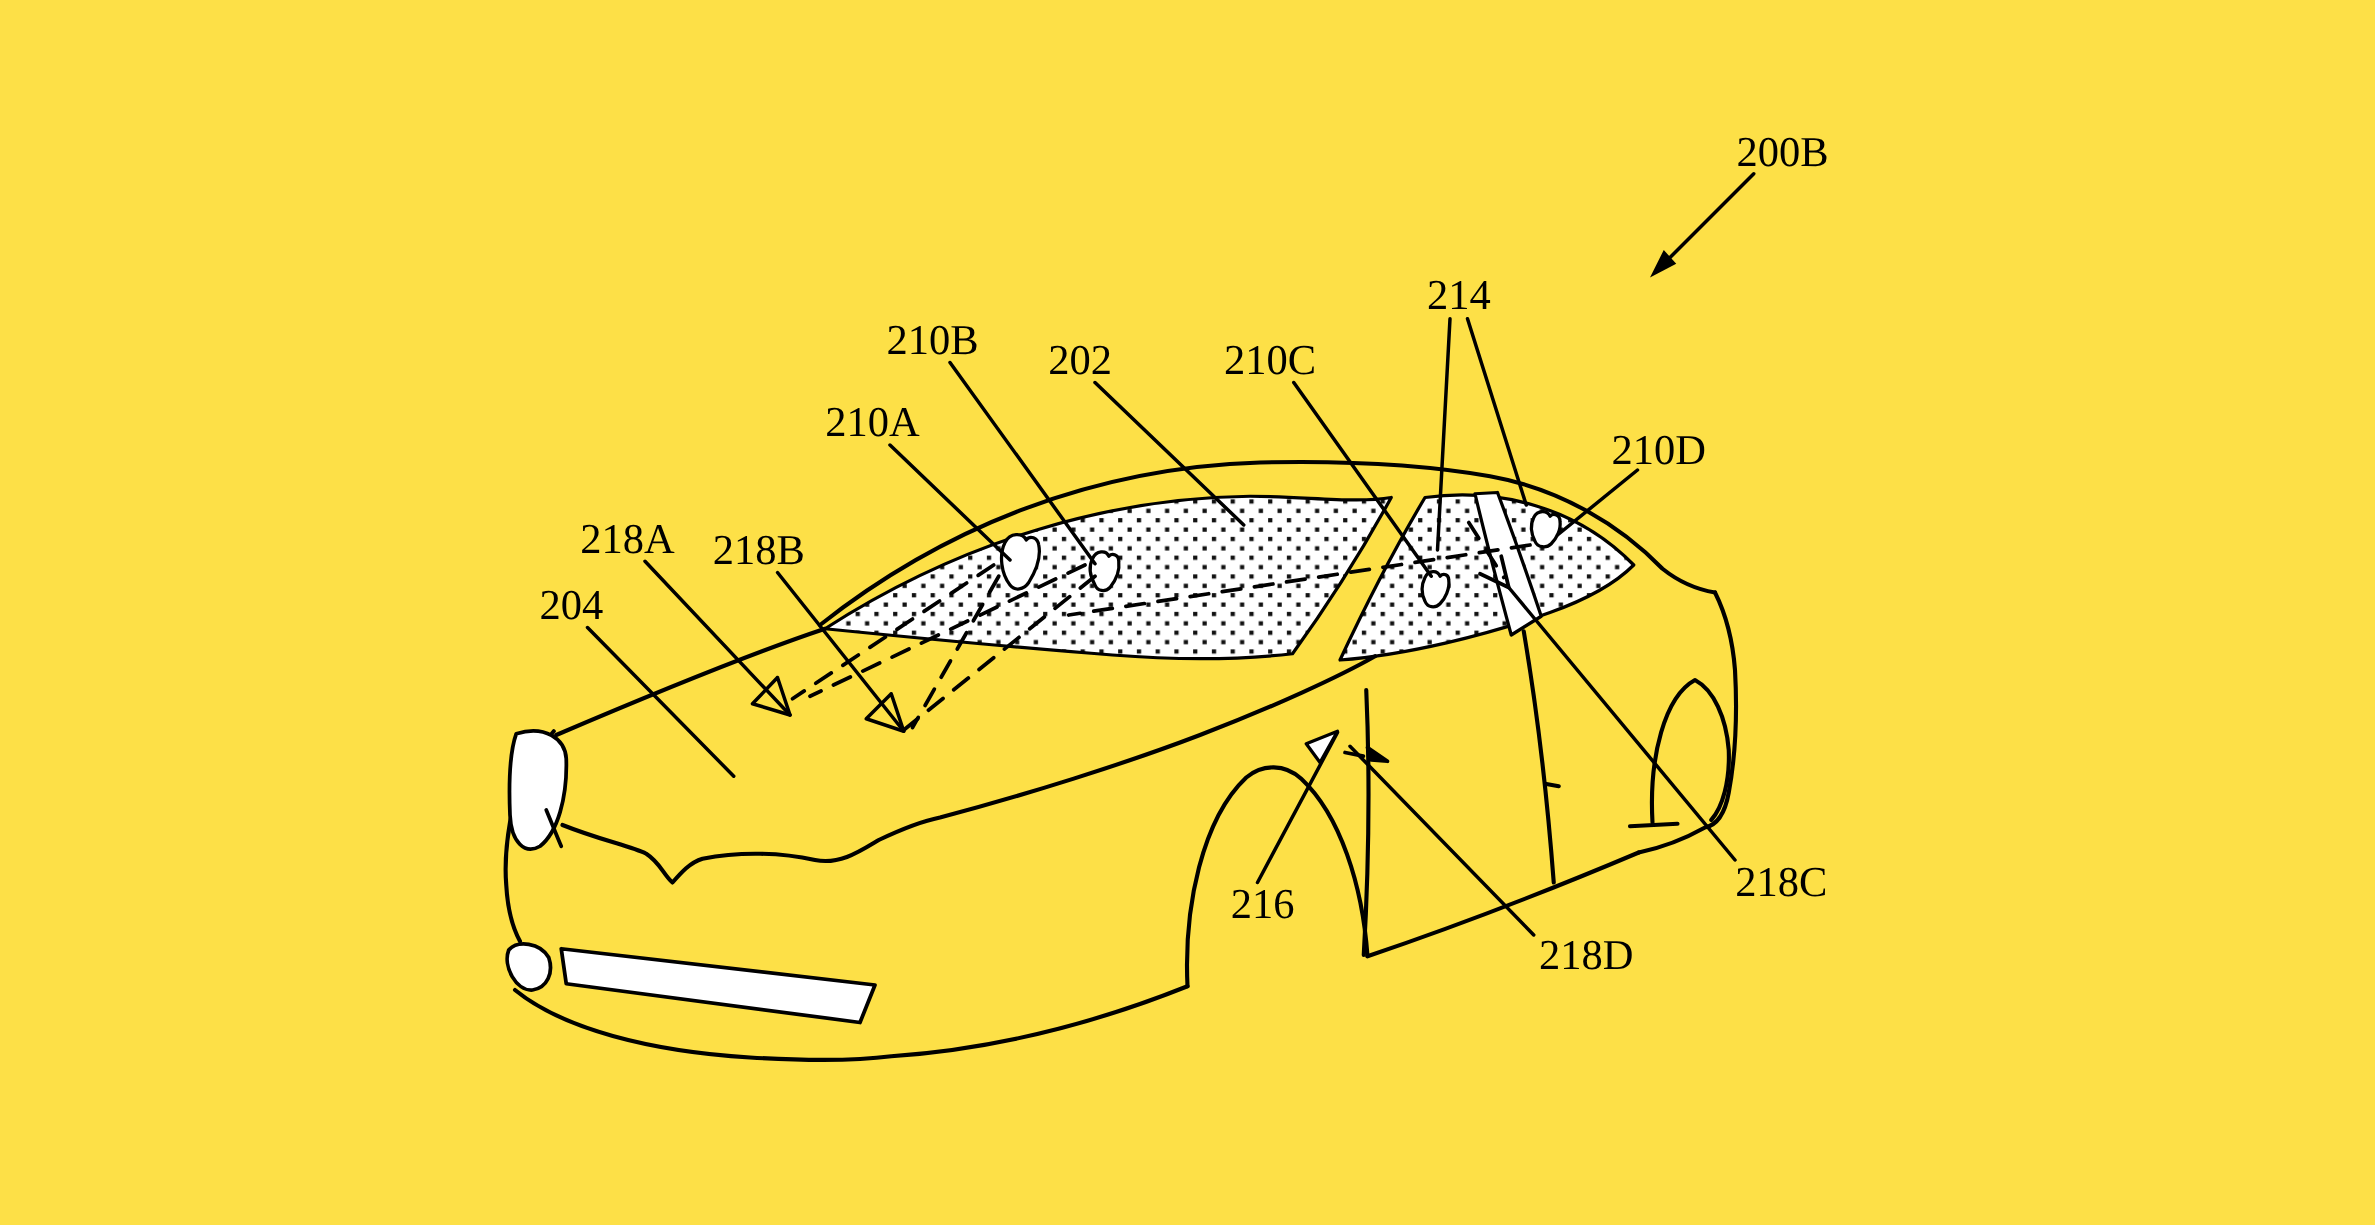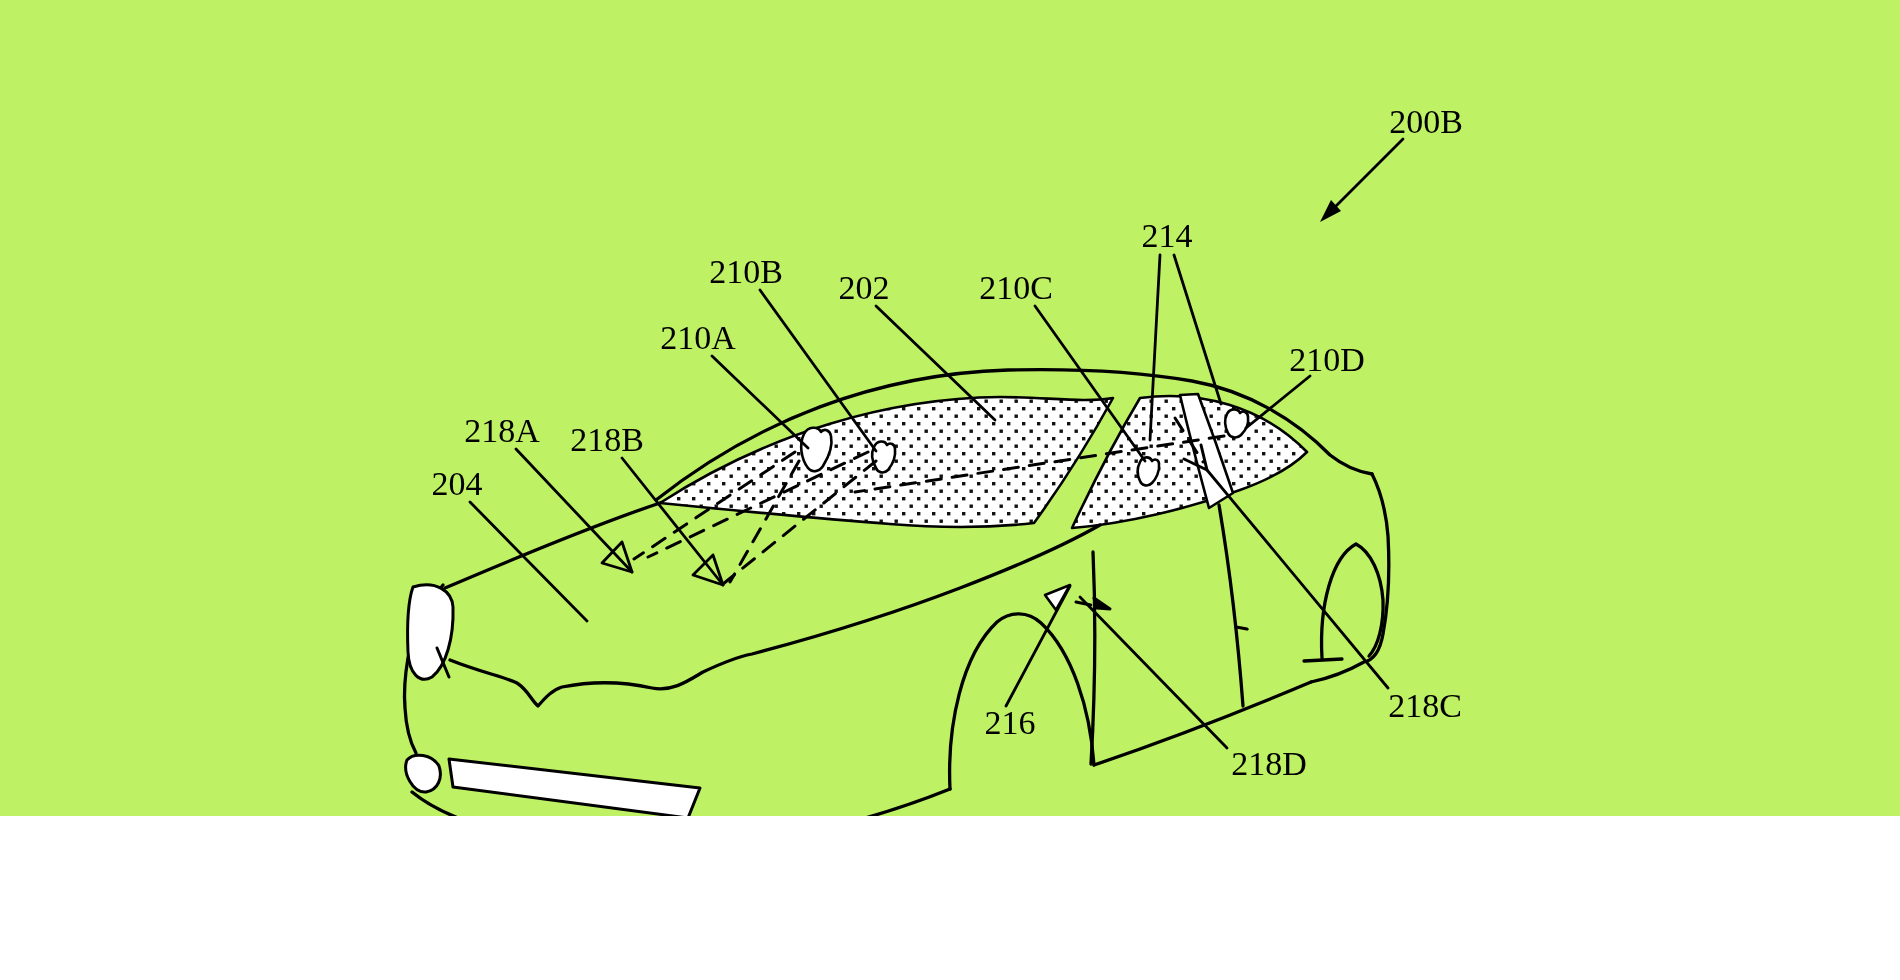--- a/index.html
+++ b/index.html
@@ -1,16 +1,16 @@
 <!DOCTYPE html>
 <html><head>
 <meta charset="utf-8">
 <style>
   html,body{margin:0;padding:0;background:#ffffff;}
-  #stage{position:relative;width:1900px;height:816px;background:#bef264;overflow:hidden;
+  #stage{position:relative;width:1900px;height:980px;background:#fde047;overflow:hidden;
          font-family:"Liberation Serif","DejaVu Serif",serif;}
   #patent-svg{position:absolute;left:0;top:0;}
   .lbl{font-family:"Liberation Serif","DejaVu Serif",serif;font-size:34px;fill:#000;}
 </style>
 </head>
 <body>
 
 <div id="stage">
 <svg id="patent-svg" width="1900" height="980" viewBox="0 0 1900 980" xmlns="http://www.w3.org/2000/svg">
 

